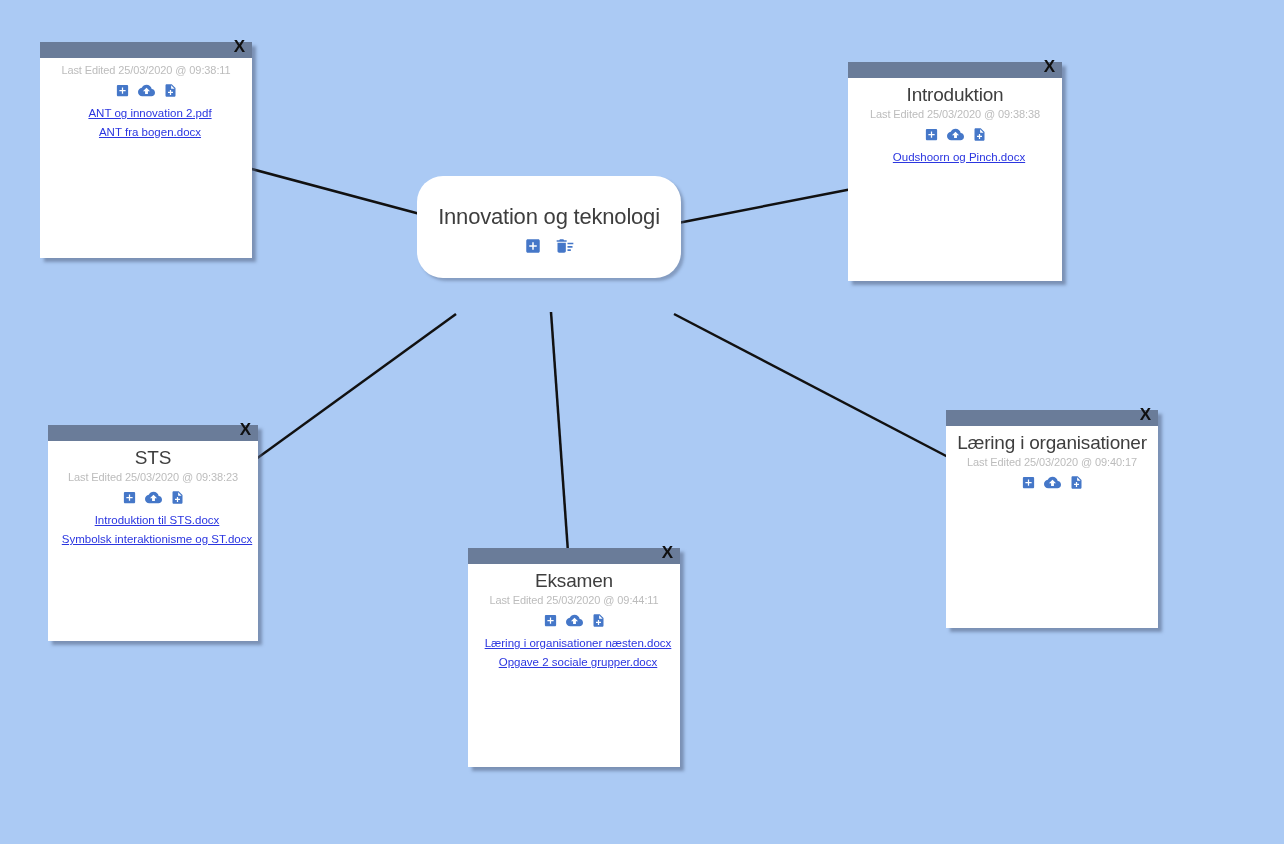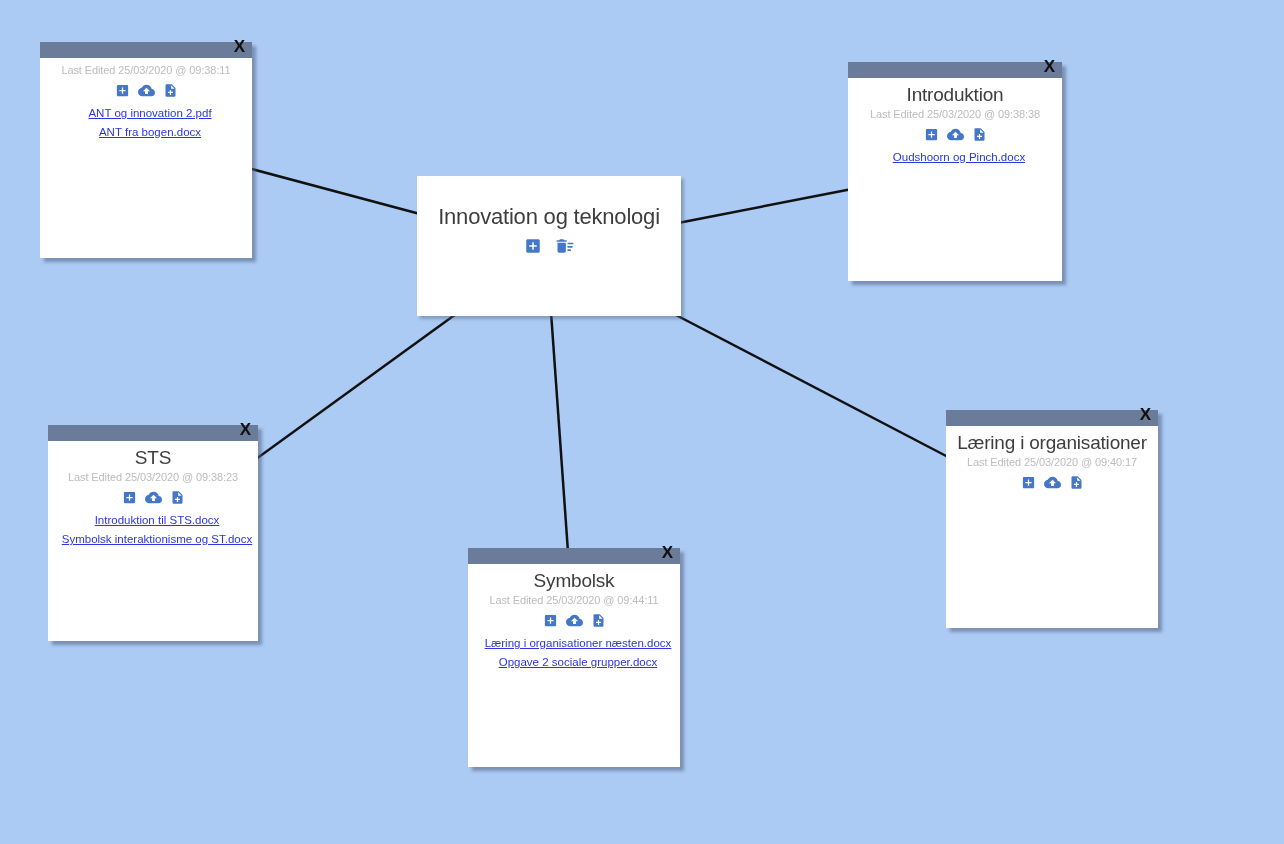--- a/index.html
+++ b/index.html
@@ -43,24 +43,25 @@
   .icon-row svg{display:block;}
   .links{margin-top:6px;}
   .doc-link{
     display:block;
     font-size:11.5px;line-height:19px;
     color:#2b36e0;text-decoration:underline;
     white-space:nowrap;cursor:pointer;margin-left:8px;
   }
   .center-node{
     position:absolute;z-index:2;
-    left:417px;top:176px;width:264px;height:140px;
+    left:417px;top:176px;width:264px;height:102px;
     background:#ffffff;
     box-shadow:3px 3px 3px rgba(84,99,130,0.45);
     text-align:center;
+    border-radius:26px;
   }
   .center-title{
     padding-top:27px;
     font-size:22px;line-height:28px;color:#3e3e3e;
     letter-spacing:-0.2px;white-space:nowrap;
   }
   .center-icons{
     margin-top:7px;height:20px;
     display:flex;justify-content:center;align-items:center;gap:13px;
   }
@@ -187,21 +188,21 @@
       <a class="doc-link">Symbolsk interaktionisme og ST.docx</a>
     </div>
   </div>
 </div>
 
 <div class="card" id="card-eksamen">
   <div class="card-header">
     <span class="close">X</span>
   </div>
   <div class="card-body">
-    <div class="card-title">Symbolsk</div>
+    <div class="card-title">Eksamen</div>
     <div class="card-date">Last Edited 25/03/2020 @ 09:44:11</div>
     <div class="icon-row">
       <span>
         <svg width="15" height="15" viewBox="0 0 24 24">
             <path fill="#4577c8" fill-rule="evenodd" d="M19 3H5c-1.1 0-2 .9-2 2v14c0 1.1.9 2 2 2h14c1.1 0 2-.9 2-2V5c0-1.1-.9-2-2-2zm-2 10h-4v4h-2v-4H7v-2h4V7h2v4h4v2z"></path>
           </svg>
       </span>
       <span>
         <svg width="17" height="17" viewBox="0 0 24 24">
             <path fill="#4577c8" d="M19.35 10.04C18.67 6.59 15.64 4 12 4 9.11 4 6.6 5.64 5.35 8.04 2.34 8.36 0 10.91 0 14c0 3.31 2.69 6 6 6h13c2.76 0 5-2.24 5-5 0-2.64-2.05-4.78-4.65-4.96zM14 13v4h-4v-4H7l5-5 5 5h-3z"></path>

